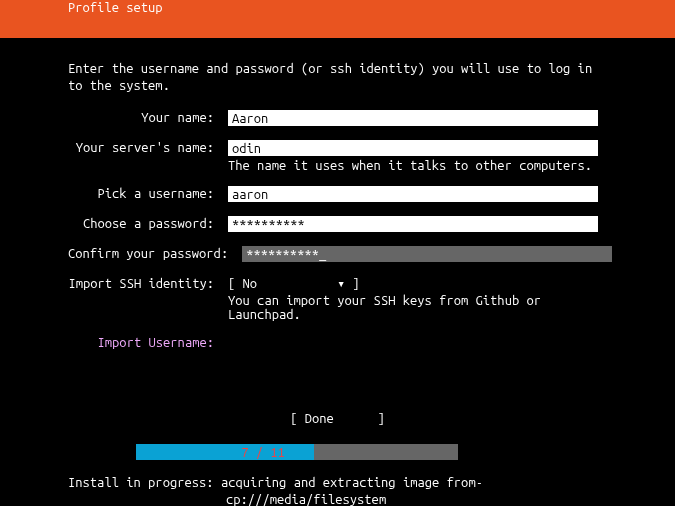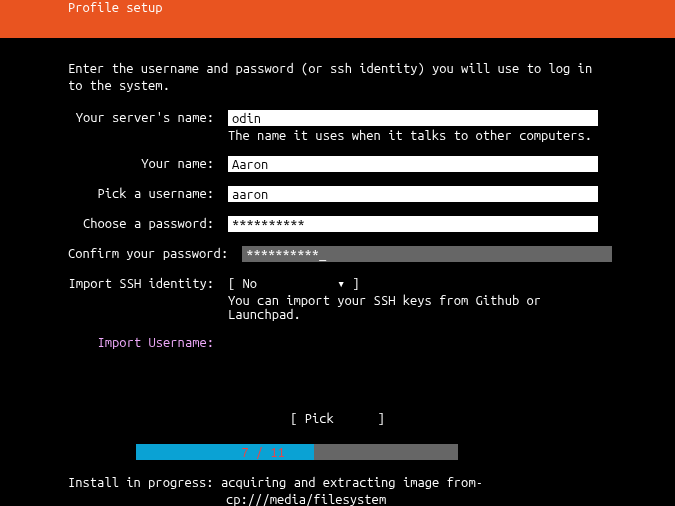--- a/index.html
+++ b/index.html
@@ -108,31 +108,31 @@
 <body>
 
 <div class="header">
   <span>Profile setup</span>
 </div>
 
 <div class="main">
   <div class="intro">Enter the username and password (or ssh identity) you will use to log in to the system.</div>
 
   <div class="form-row">
+    <div class="label-col">Your name:</div>
+    <div class="field-col">
+      <div class="input-white">Aaron</div>
+    </div>
+  </div>
+
+  <div class="form-row">
     <div class="label-col">Your server's name:</div>
     <div class="field-col">
       <div class="input-white">odin</div>
       <div class="hint">The name it uses when it talks to other computers.</div>
-    </div>
-  </div>
-
-  <div class="form-row">
-    <div class="label-col">Your name:</div>
-    <div class="field-col">
-      <div class="input-white">Aaron</div>
     </div>
   </div>
 
   <div class="form-row">
     <div class="label-col">Pick a username:</div>
     <div class="field-col">
       <div class="input-white">aaron</div>
     </div>
   </div>
 
@@ -156,21 +156,21 @@
       <div class="select-line"><span>[ </span><span>No</span><span>           </span><span>▾</span><span> ]</span></div>
       <div class="hint">You can import your SSH keys from Github or Launchpad.</div>
     </div>
   </div>
 
   <div class="form-row">
     <div class="label-col dimmed">Import Username:</div>
     <div class="field-col"></div>
   </div>
 
-  <div class="done-row"><span>[ </span><span>Pick</span><span>      </span><span>]</span></div>
+  <div class="done-row"><span>[ </span><span>Done</span><span>      </span><span>]</span></div>
 </div>
 
 <div class="progress-wrap">
   <div class="progress-track">
     <div class="progress-bg"></div>
     <div class="progress-fill"></div>
     <div class="progress-label">7 / 11</div>
   </div>
 </div>
 

